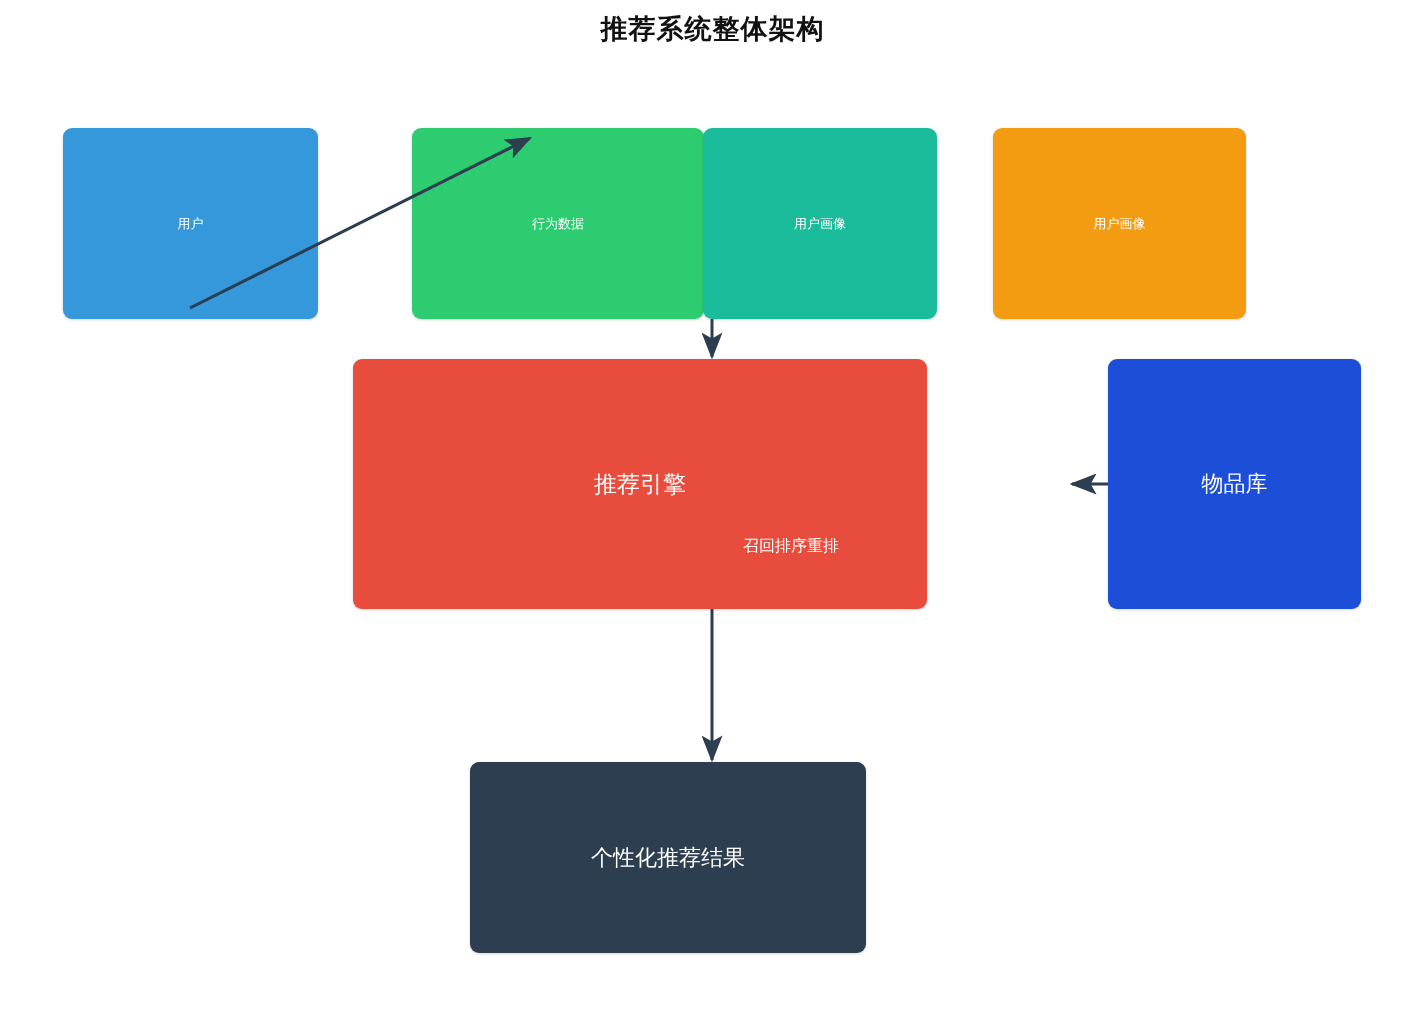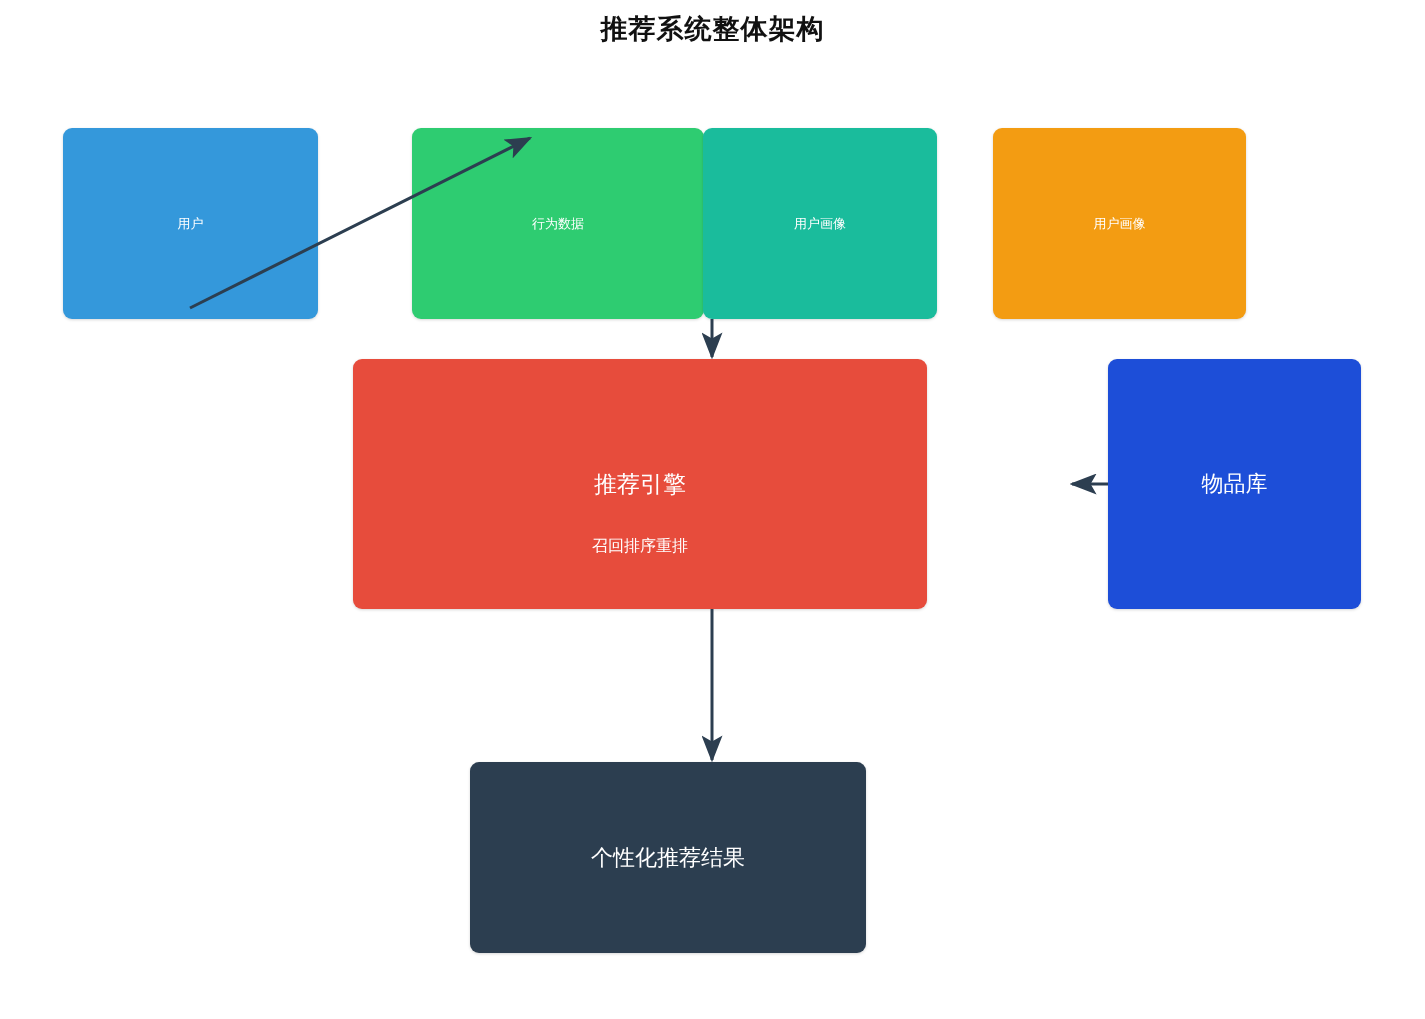--- a/index.html
+++ b/index.html
@@ -55,21 +55,21 @@
   .node-label.bigger {
     font-size: 22px;
   }
   
   .engine-sub-row {
     position: absolute;
     left: 0;
     top: 176px;
     width: 100%;
     display: flex;
-    justify-content: center;
+    justify-content: flex-end;
     padding: 0 88px;
     box-sizing: border-box;
   }
   .engine-sub {
     font-size: 16px;
     color: #ffffff;
     line-height: 22px;
     text-align: center;
     flex: 0 0 auto;
   }

